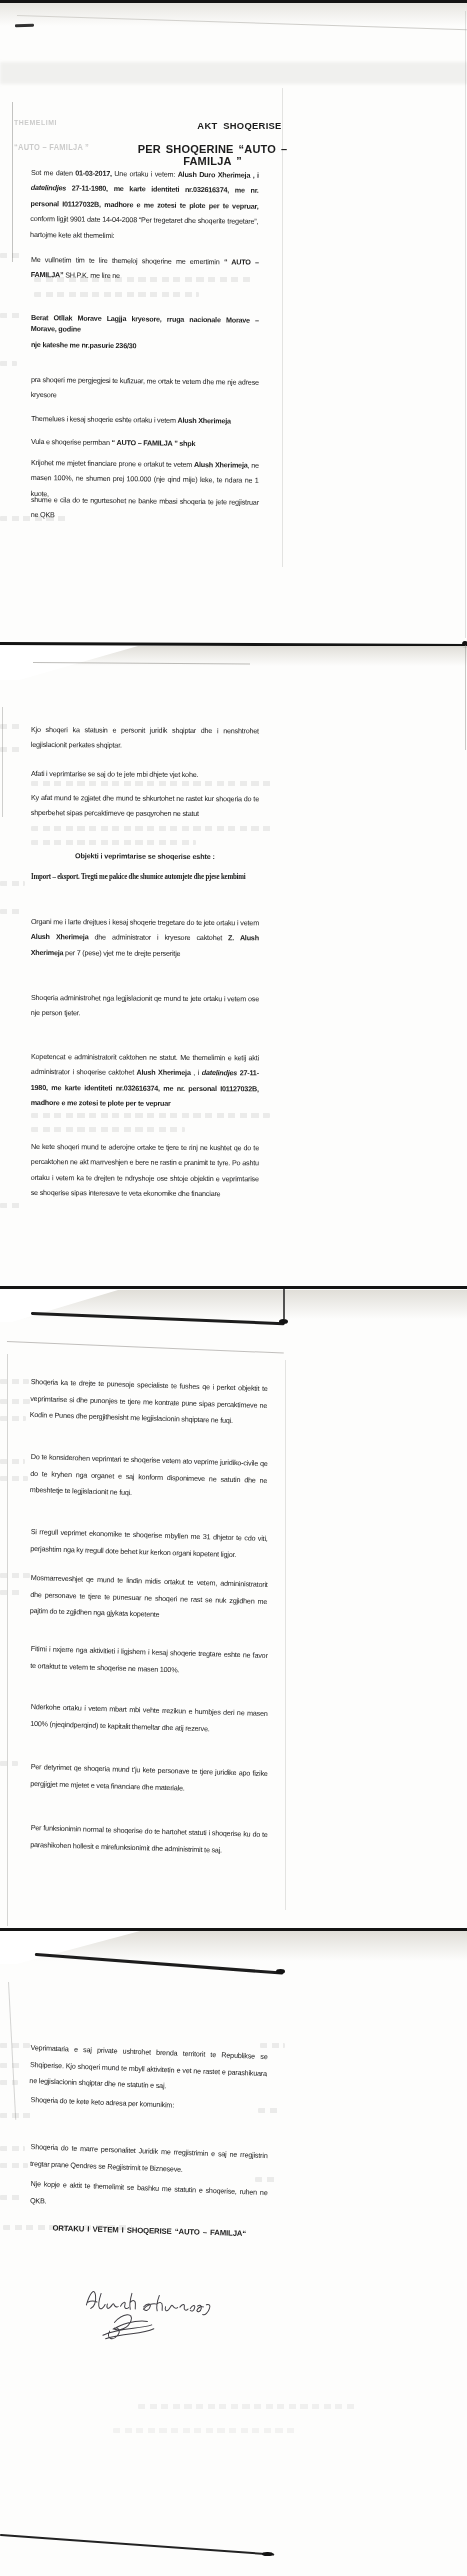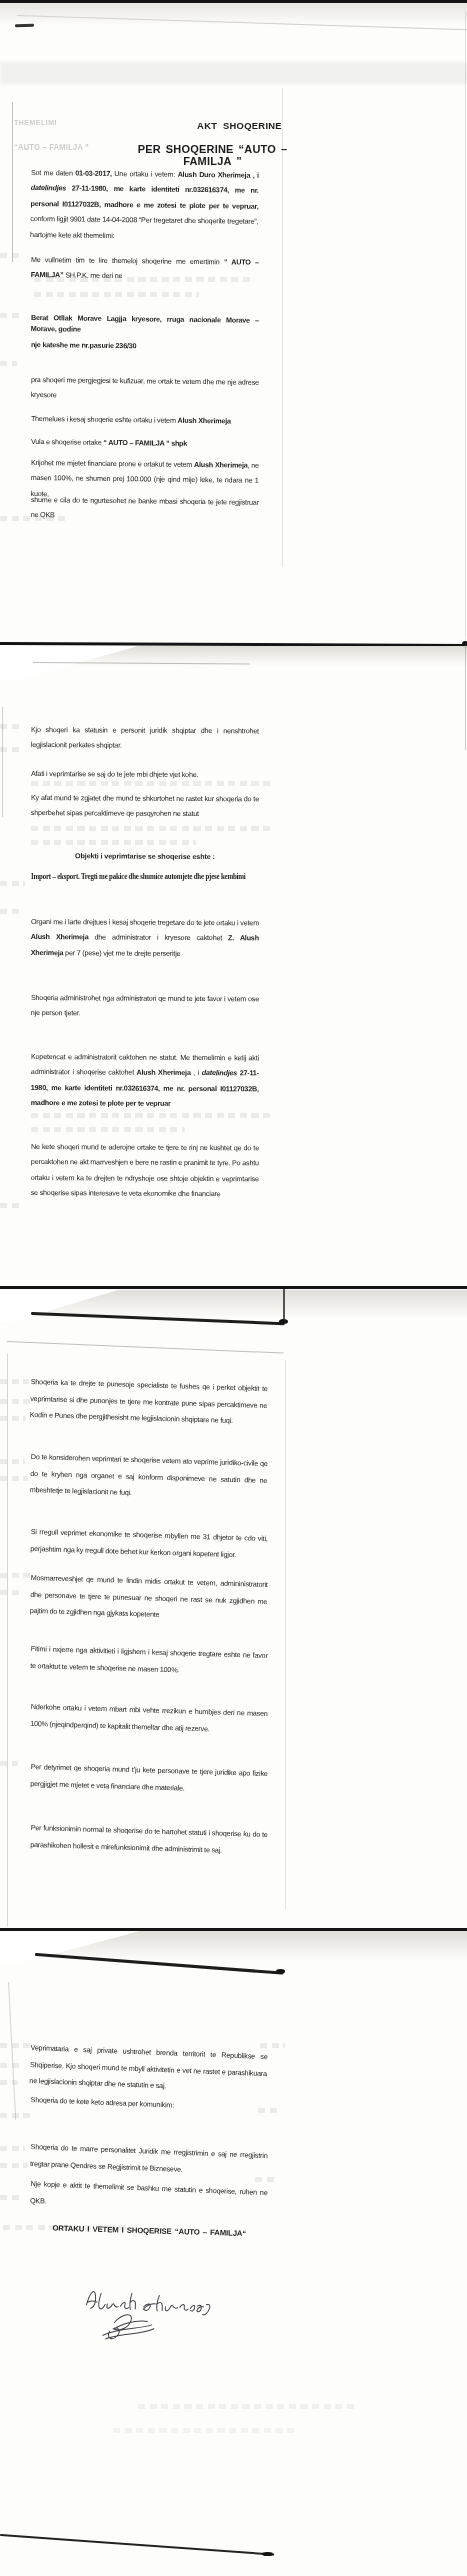--- a/index.html
+++ b/index.html
@@ -41,38 +41,38 @@
   <div class="art" style="left:15.4px;top:24px;width:18.7px;height:3.3px;background:#2f2f2f;border-radius:1.1px;transform:rotate(-2deg);"></div>
   <div class="art band" style="top:2.8px;height:23px;opacity:.75;"></div>
   <div class="art smudge" style="left:0;top:62px;width:468px;height:22px;"></div>
   <div class="art edge" style="left:12px;top:102px;width:1.1px;height:160px;opacity:.5;"></div>
   <div class="art edge" style="left:282px;top:88px;width:1.1px;height:479px;opacity:.22;"></div>
   <div class="art edge" style="left:465px;top:11px;width:1.1px;height:627px;opacity:.25;"></div>
 
   <p class="ghostword" style="left:14.3px;top:118px;font-size:7.7px;letter-spacing:0.6px;">THEMELIMI</p>
   <p class="ghostword" style="left:13.8px;top:142px;font-size:8.3px;letter-spacing:0.3px;">“AUTO – FAMILJA ”</p>
 
-  <p class="title" style="left:165px;top:120px;width:149px;font-size:9.4px;letter-spacing:0.3px;word-spacing:2.8px;">AKT SHOQERINE</p>
+  <p class="title" style="left:165px;top:120px;width:149px;font-size:9.4px;letter-spacing:0.3px;word-spacing:2.8px;">AKT SHOQERISE</p>
   <p class="title" style="left:112px;top:143px;width:201px;font-size:11px;letter-spacing:0.2px;word-spacing:1.7px;">PER SHOQERINE “AUTO – FAMILJA ”</p>
 
   <p class="body r1" style="top:165px;"><span>Sot me daten </span><span class="b">01-03-2017,</span><span> Une ortaku i vetem: </span><span class="b">Alush Duro Xherimeja , i </span><span class="b i">datelindjes </span><span class="b">27-11-1980, me karte identiteti nr.032616374, me nr. personal I01127032B, madhore e me zotesi te plote per te vepruar, </span><span>conform ligjit 9901 date 14-04-2008 “Per tregetaret dhe shoqerite tregetare”, hartojme kete akt themelimi:</span></p>
-  <p class="body r1" style="top:252px;"><span>Me vullnetim tim te lire themeloj shoqerine me emertimin </span><span class="b">“ AUTO – FAMILJA”</span><span> SH.P.K. me deri ne</span></p>
+  <p class="body r1" style="top:252px;"><span>Me vullnetim tim te lire themeloj shoqerine me emertimin </span><span class="b">“ AUTO – FAMILJA”</span><span> SH.P.K. me lire ne</span></p>
 
   <div class="art gline" style="left:34px;top:277px;width:220px;"></div>
   <div class="art gline" style="left:34px;top:292px;width:165px;"></div>
   <div class="art gline" style="left:0;top:253px;width:23px;"></div>
   <div class="art gline" style="left:0;top:313px;width:20px;"></div>
   <div class="art gline" style="left:0;top:361px;width:16.5px;"></div>
   <div class="art gline" style="left:0;top:516px;width:66px;"></div>
 
   <p class="body r1" style="top:312px;line-height:11px;"><span class="b">Berat Otllak Morave Lagjja kryesore, rruga nacionale Morave – Morave, godine</span></p>
   <p class="body r1" style="top:337px;"><span class="b">nje kateshe me nr.pasurie 236/30</span></p>
   <p class="body r1" style="top:372px;"><span>pra shoqeri me pergjegjesi te kufizuar, me ortak te vetem dhe me nje adrese kryesore</span></p>
   <p class="body r1" style="top:411px;"><span>Themelues i kesaj shoqerie eshte ortaku i vetem </span><span class="b">Alush Xherimeja</span></p>
-  <p class="body r1" style="top:434px;"><span>Vula e shoqerise ortake </span><span class="b">“ AUTO – FAMILJA ” shpk</span></p>
+  <p class="body r1" style="top:434px;"><span>Vula e shoqerise permban </span><span class="b">“ AUTO – FAMILJA ” shpk</span></p>
   <p class="body r1" style="top:455px;"><span>Krijohet me mjetet financiare prone e ortakut te vetem </span><span class="b">Alush Xherimeja</span><span>, ne masen 100%, ne shumen prej 100.000 (nje qind mije) leke, te ndara ne 1 kuote,</span></p>
   <p class="body r1" style="top:492px;"><span>shume e cila do te ngurtesohet ne banke mbasi shoqeria te jete regjistruar ne QKB</span></p>
 
   <div class="art bline" style="left:0;top:642px;width:468px;height:3.3px;transform:rotate(.25deg);"></div>
   <div class="art blob" style="left:462px;top:641px;width:5.5px;height:7.2px;"></div>
   <div class="art band" style="top:646px;height:20px;"></div>
   <div class="art wedge" style="left:0;top:646px;width:138px;height:34px;clip-path:polygon(0 0,100% 0,14% 100%,0 100%);"></div>
   <div class="art" style="left:33px;top:662px;width:217px;height:1.1px;background:#93918c;opacity:.6;transform:rotate(.4deg);transform-origin:0 0;"></div>
   <div class="art edge" style="left:2.2px;top:707px;width:1.1px;height:110px;opacity:.4;"></div>
   <div class="art edge" style="left:465px;top:645px;width:1.1px;height:105px;opacity:.45;"></div>
@@ -87,21 +87,21 @@
   <div class="art gline" style="left:31px;top:1113px;width:239px;"></div>
   <div class="art gline" style="left:31px;top:1127px;width:154px;"></div>
   <div class="art gline" style="left:0;top:1203px;width:21px;"></div>
 
   <p class="body r2" style="top:722px;"><span>Kjo shoqeri ka statusin e personit juridik shqiptar dhe i nenshtrohet legjislacionit perkates shqiptar.</span></p>
   <p class="body r2" style="top:766px;"><span>Afati i veprimtarise se saj do te jete mbi dhjete vjet kohe.</span></p>
   <p class="body r2" style="top:790px;"><span>Ky afat mund te zgjatet dhe mund te shkurtohet ne rastet kur shoqeria do te shperbehet sipas percaktimeve qe pasqyrohen ne statut</span></p>
   <p class="body r2" style="top:848px;text-align:center;font-weight:bold;letter-spacing:-0.1px;">Objekti i veprimtarise se shoqerise eshte :</p>
   <p class="body r2 serifline" style="top:869px;text-align:left;">Import – eksport. Tregti me pakice dhe shumice automjete dhe pjese kembimi</p>
   <p class="body r2" style="top:914px;"><span>Organi me i larte drejtues i kesaj shoqerie tregetare do te jete ortaku i vetem </span><span class="b">Alush Xherimeja</span><span> dhe administrator i kryesore caktohet </span><span class="b">Z. Alush Xherimeja</span><span> per 7 (pese) vjet me te drejte perseritje</span></p>
-  <p class="body r2" style="top:990px;"><span>Shoqeria administrohet nga administratori qe mund te jete favor i vetem ose nje person tjeter.</span></p>
+  <p class="body r2" style="top:990px;"><span>Shoqeria administrohet nga legjislacionit qe mund te jete ortaku i vetem ose nje person tjeter.</span></p>
   <p class="body r2" style="top:1049px;"><span>Kopetencat e administratorit caktohen ne statut. Me themelimin e ketij akti administrator i shoqerise caktohet </span><span class="b">Alush Xherimeja</span><span> , i </span><span class="b i">datelindjes </span><span class="b">27-11-1980, me karte identiteti nr.032616374, me nr. personal I01127032B, madhore e me zotesi te plote per te vepruar</span></p>
   <p class="body r2" style="top:1139px;"><span>Ne kete shoqeri mund te aderojne ortake te tjere te rinj ne kushtet qe do te percaktohen ne akt marrveshjen e bere ne rastin e pranimit te tyre. Po ashtu ortaku i vetem ka te drejten te ndryshoje ose shtoje objektin e veprimtarise se shoqerise sipas interesave te veta ekonomike dhe financiare</span></p>
 
   <div class="art bline" style="left:0;top:1286px;width:468px;height:3.3px;"></div>
   <div class="art band" style="top:1290px;height:29px;"></div>
   <div class="art wedge" style="left:0;top:1290px;width:118px;height:32px;clip-path:polygon(0 0,100% 0,10% 100%,0 100%);"></div>
   <div class="art fold" style="left:31px;top:1312px;width:254px;height:2.8px;transform:rotate(2.3deg);"></div>
   <div class="art blob" style="left:279px;top:1319px;width:8.8px;height:5px;"></div>
   <div class="art" style="left:283px;top:1289px;width:1.7px;height:30px;background:#2a2a2a;opacity:.8;"></div>
   <div class="art" style="left:7.2px;top:1341px;width:277px;height:1.1px;background:#8f8d89;opacity:.55;transform:rotate(2.4deg);transform-origin:0 0;"></div>

